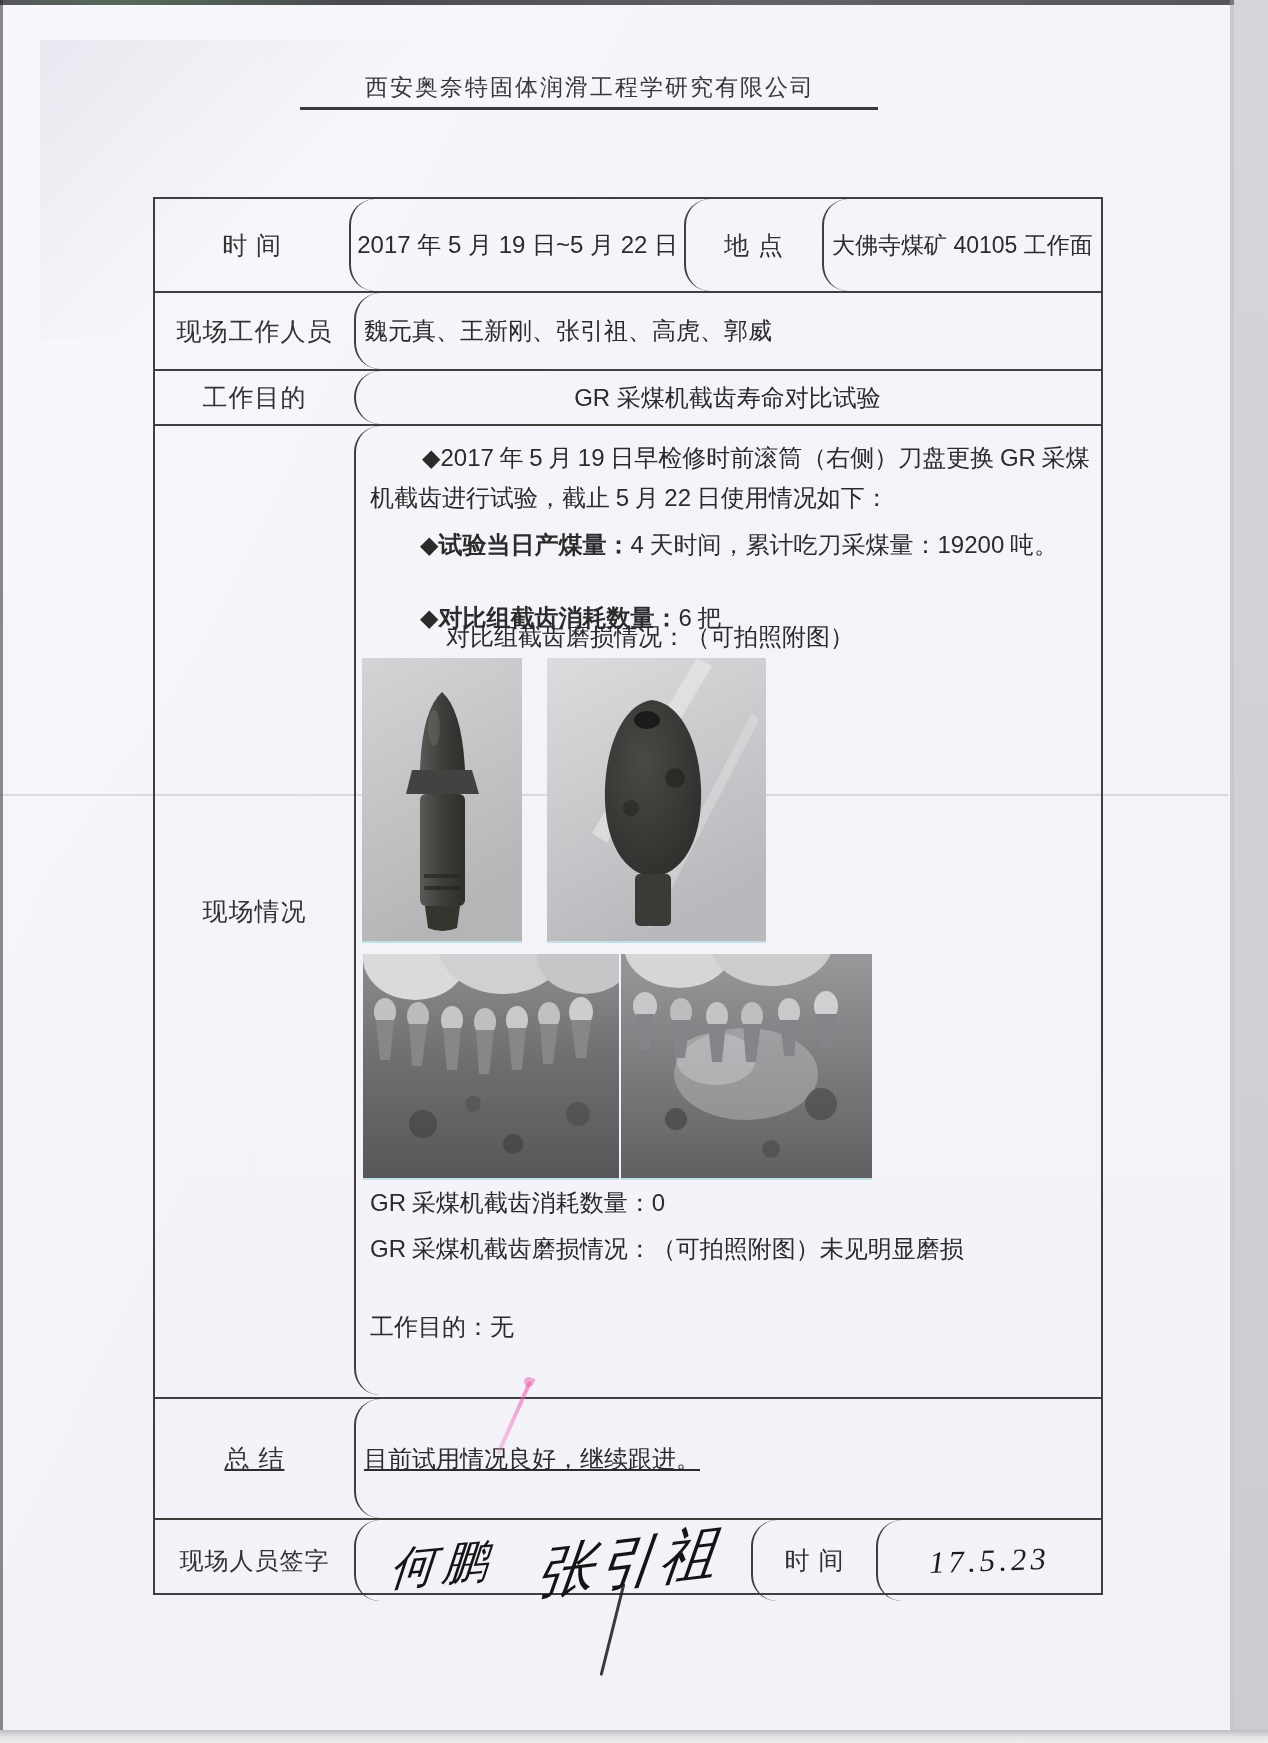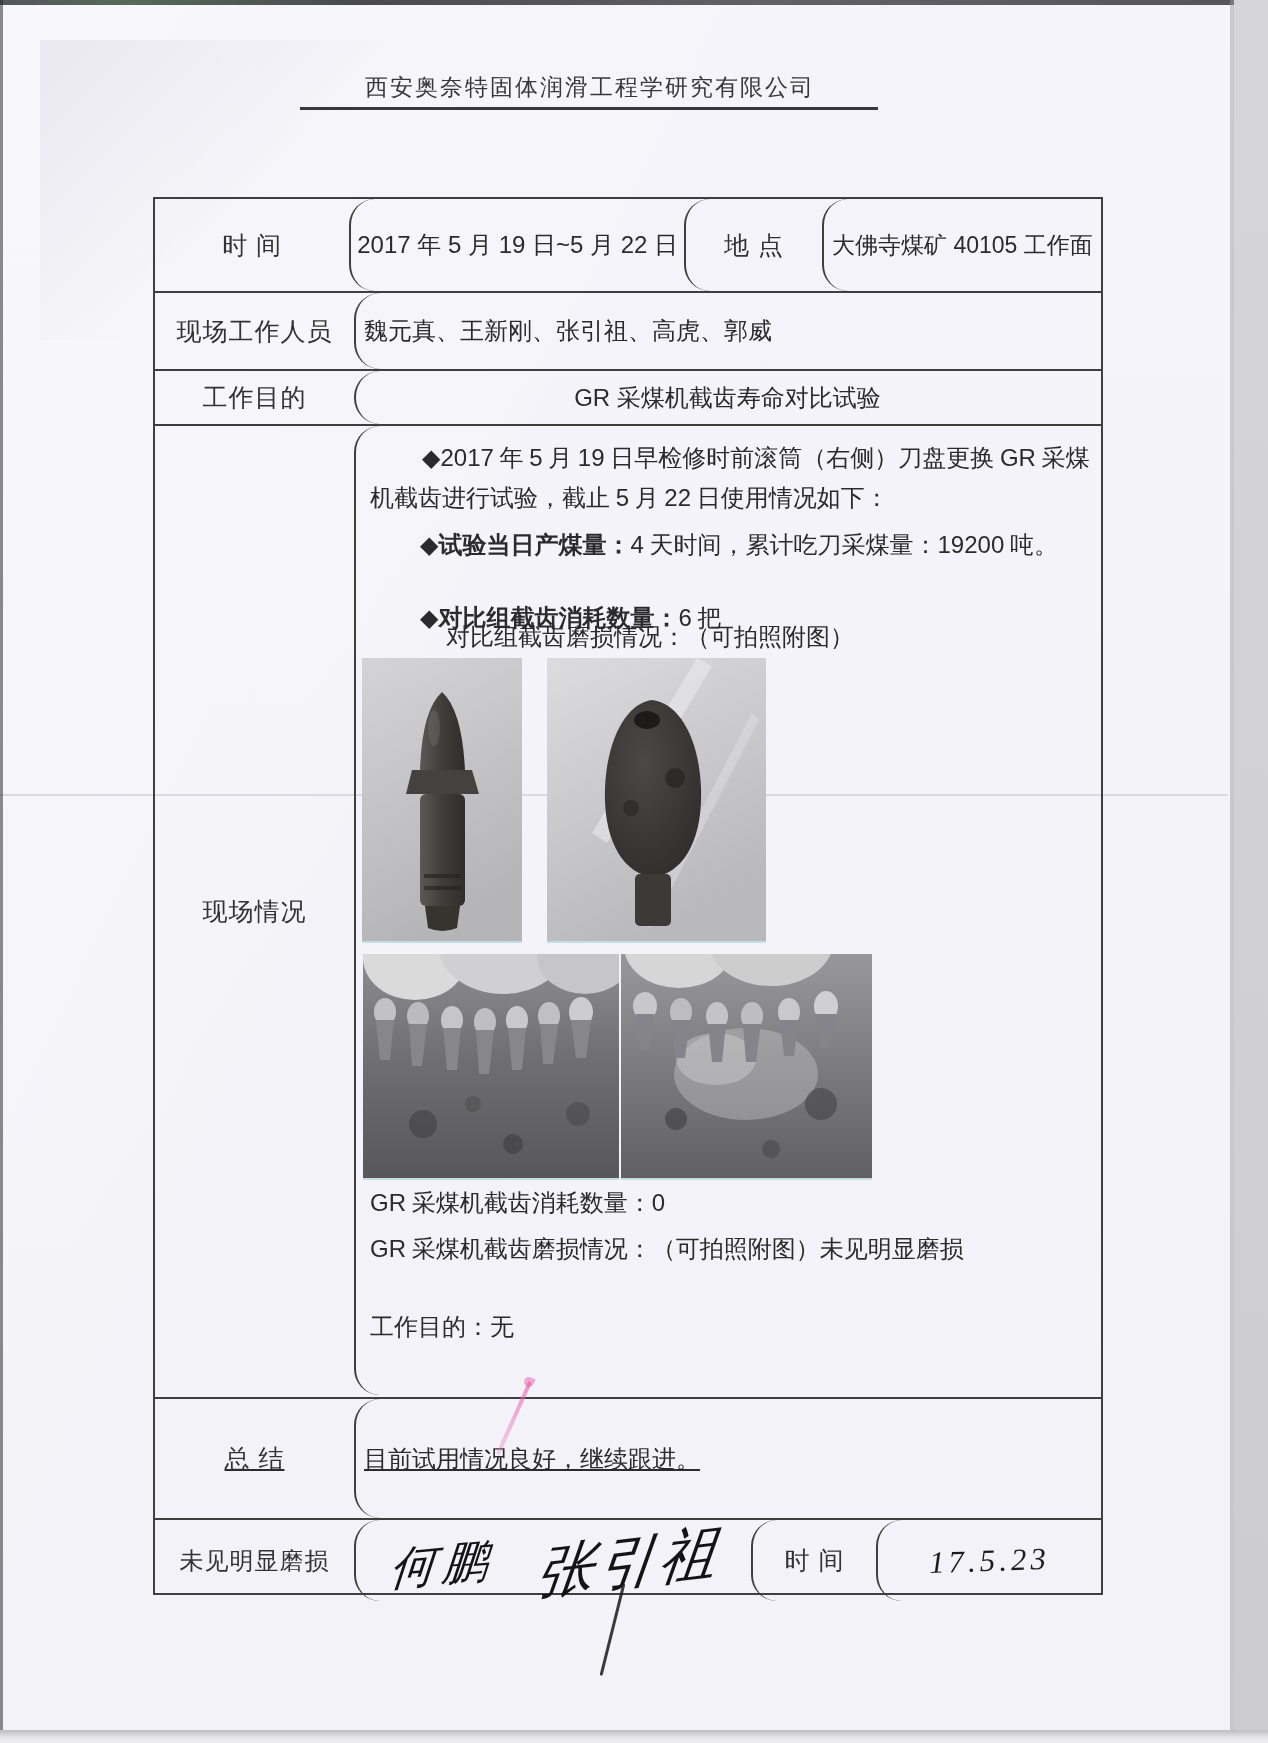--- a/index.html
+++ b/index.html
@@ -258,21 +258,21 @@
         <div class="line l-oth">工作目的：无</div>
       </div>
     </div>
 
     <div class="row r5">
       <div class="cell first center w-label lab">总  结</div>
       <div class="cell pad w-big">目前试用情况良好，继续跟进。</div>
     </div>
 
     <div class="row r6">
-      <div class="cell first center w-label lab" style="font-size:24px;">未见明显磨损</div>
+      <div class="cell first center w-label lab" style="font-size:24px;">现场人员签字</div>
       <div class="cell w-sig sig-cell">
         <span class="sig sig1">何鹏</span>
         <span class="sig sig2">张引祖</span>
         <span class="sig-tail"></span>
       </div>
       <div class="cell center w-t2l lab">时  间</div>
       <div class="cell center w-t2v">
         <span class="time-hand">17.5.23</span>
       </div>
     </div>

